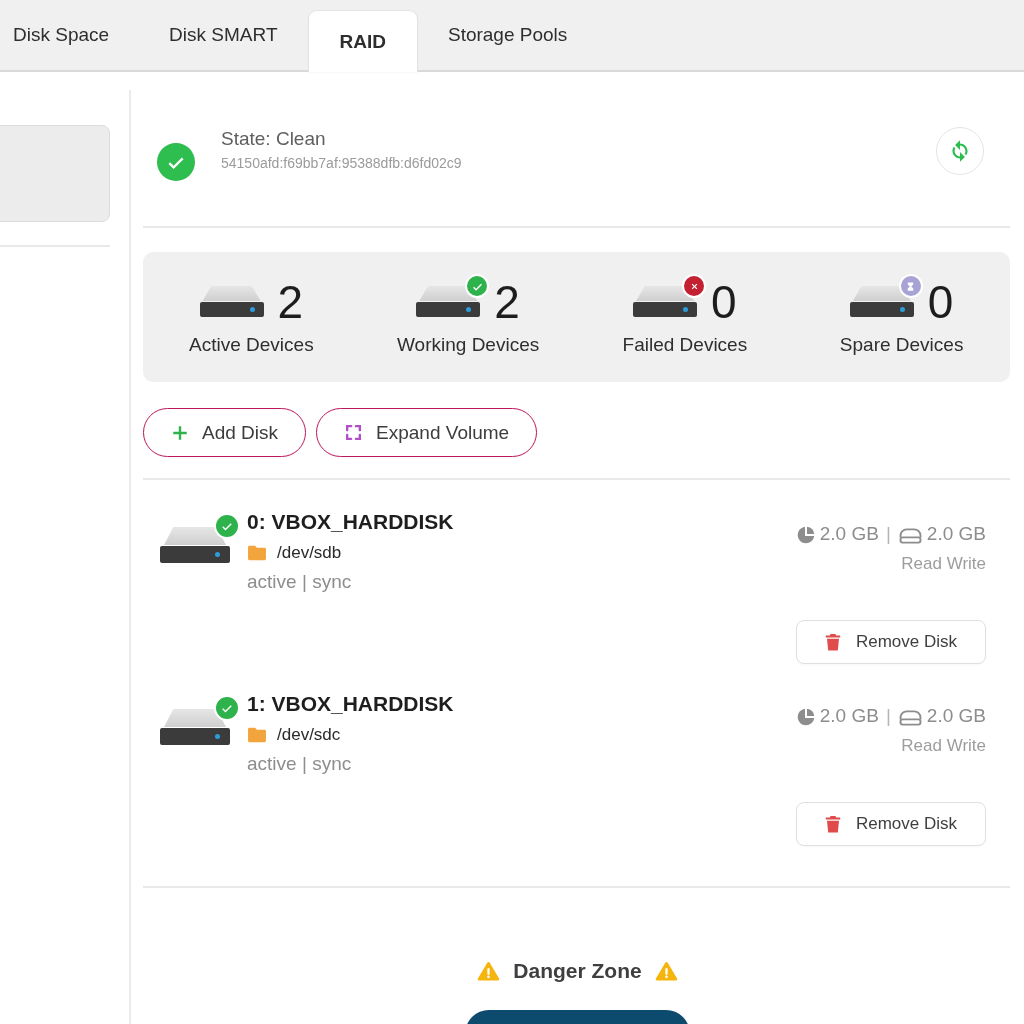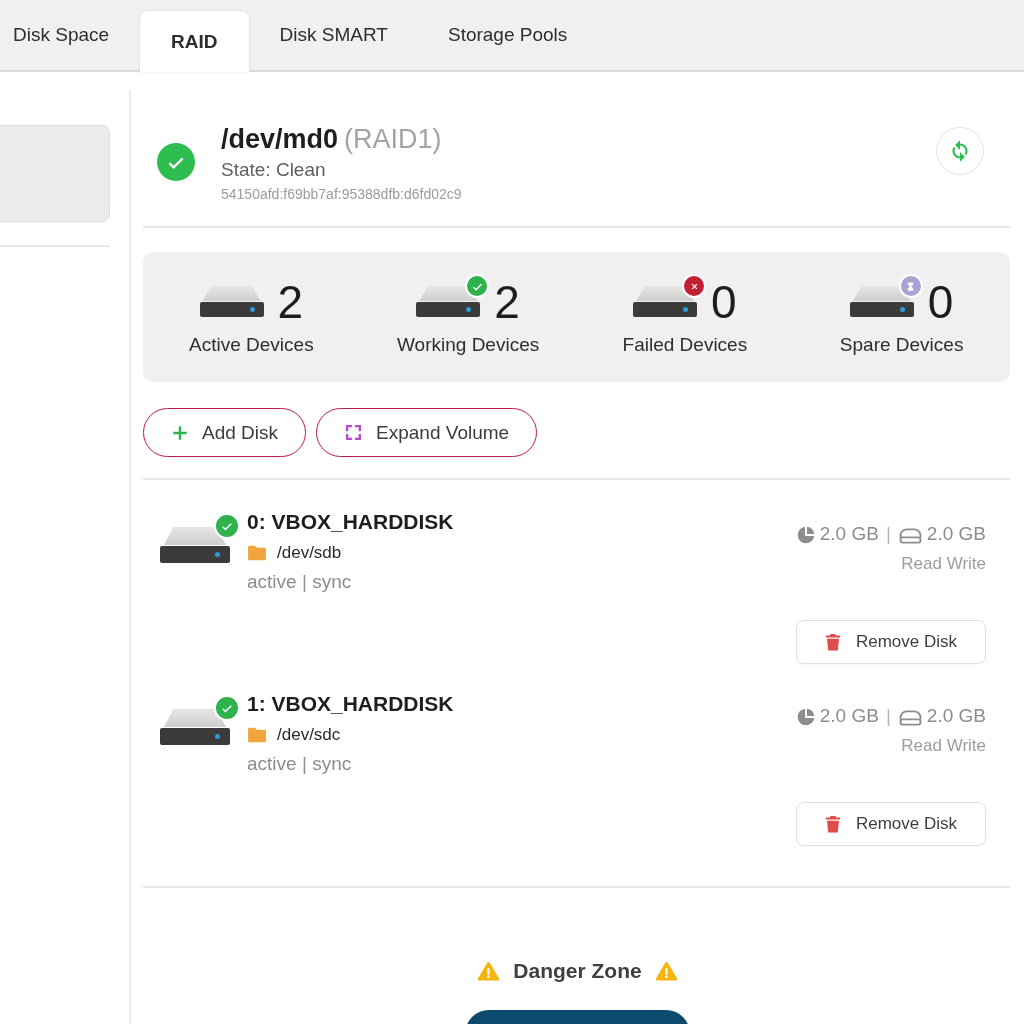--- a/index.html
+++ b/index.html
@@ -80,44 +80,41 @@
   .danger-btn-row { margin-top: 24px; }
   .danger-btn { height: 48px; border: none; border-radius: 26px; background: #0c4a6e; color: #fff; font-weight: bold; font-size: 19px; font-family: "Liberation Sans", sans-serif; display: inline-flex; align-items: center; gap: 16px; padding: 0 33px; cursor: pointer; }
 
   .icon { display: inline-flex; flex: none; }
 </style>
 </head>
 <body>
 
 <div class="tabbar">
   <div class="tab">Disk Space</div>
+  <div class="tab">Disk SMART</div>
   <div class="tab active">RAID</div>
-  <div class="tab">Disk SMART</div>
   <div class="tab">Storage Pools</div>
 </div>
 
 <div class="sidebar">
   <div class="side-box"></div>
   <div class="side-div"></div>
 
   <div class="vline"></div>
 </div>
 
 <div class="main">
 
   <div class="panel-head">
     <div class="check-circle">
       <svg width="22" height="22" viewBox="0 0 24 24" aria-hidden="true">
           <path fill="#fff" d="M9.4 16.1 5.6 12.3l-1.8 1.8 5.6 5.6L20.2 8.9l-1.8-1.8z"></path>
         </svg>
     </div>
     <div class="head-text">
-      <div class="head-title">
-        <span>/dev/md0</span><span class="level">(RAID1)</span>
-      </div>
       <div class="head-state">State: Clean</div>
       <div class="head-uuid">54150afd:f69bb7af:95388dfb:d6fd02c9</div>
     </div>
     <div class="refresh-btn">
       <span class="icon">
         <svg width="26" height="26" viewBox="0 0 24 24">
             <path fill="#2ebd4f" d="M12 5V2L7.5 6.5 12 11V7a5 5 0 0 1 5 5 5 5 0 0 1-.7 2.5l1.5 1.5A7 7 0 0 0 19 12a7 7 0 0 0-7-7zm0 12a5 5 0 0 1-5-5 5 5 0 0 1 .7-2.5L6.2 8A7 7 0 0 0 5 12a7 7 0 0 0 7 7v3l4.5-4.5L12 13v4z"></path>
           </svg>
       </span>
     </div>

